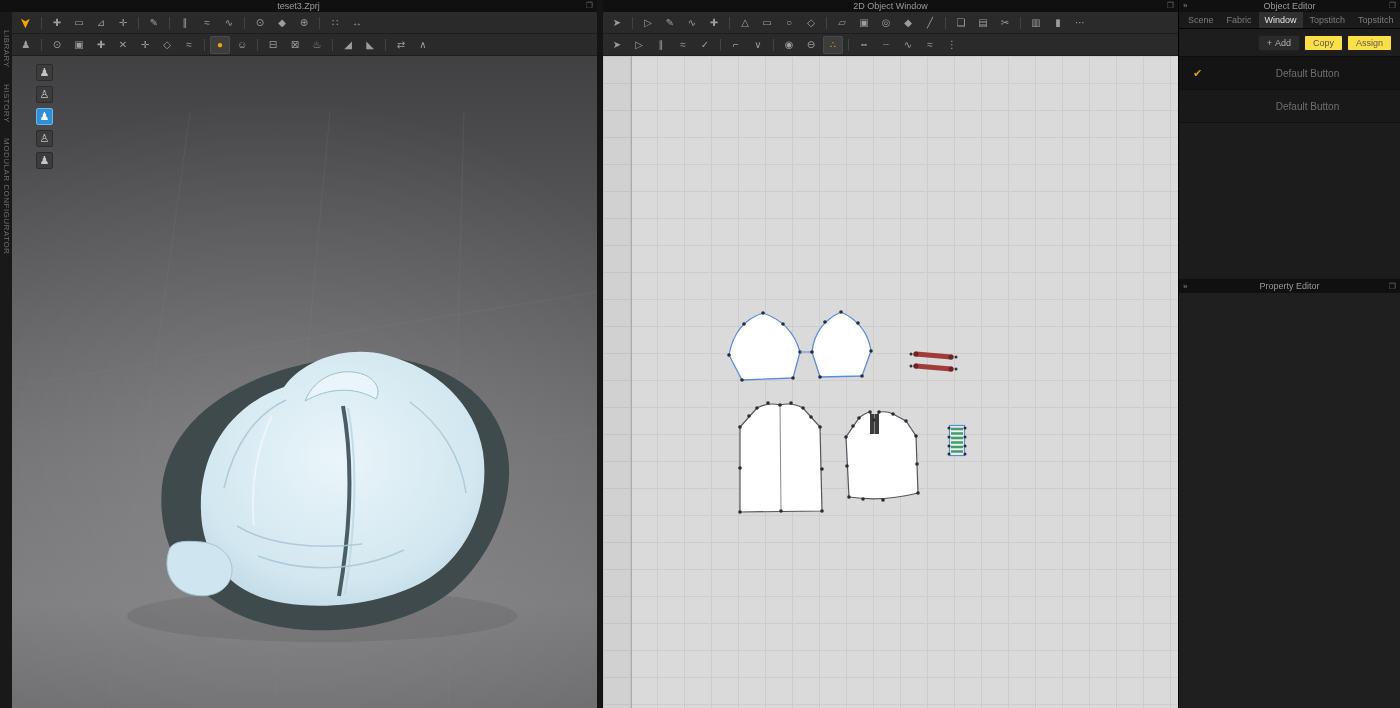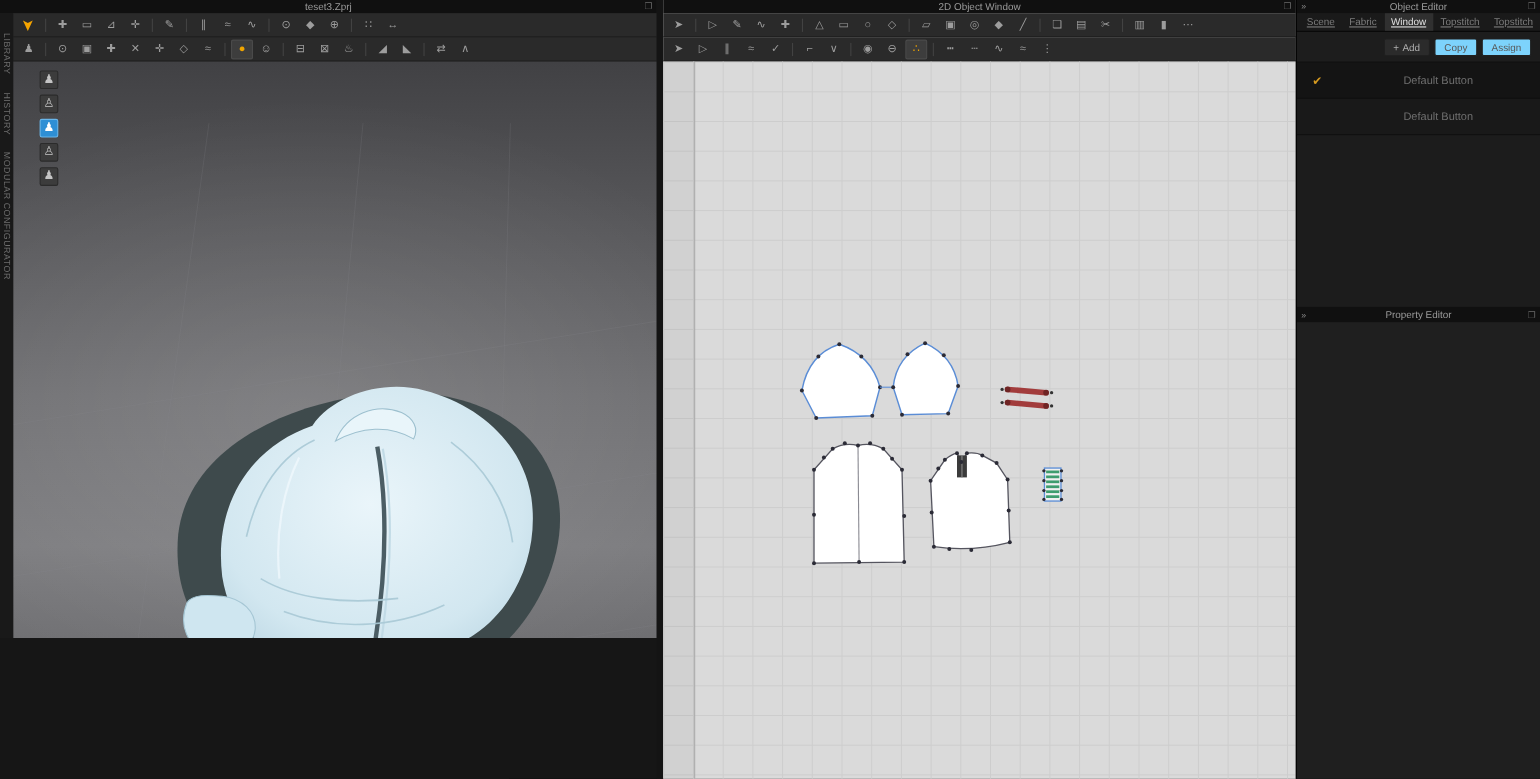--- a/index.html
+++ b/index.html
@@ -22,21 +22,21 @@
     display:flex;align-items:center;padding:0 4px;gap:2px;}
   .tb-icon{width:20px;height:18px;display:flex;align-items:center;justify-content:center;
     color:#9d9d9d;border-radius:2px;cursor:default;}
   .tb-icon .glyph{font-style:normal;font-size:10px;line-height:1;}
   .tb-icon.active{background:#3d3d3d;box-shadow:inset 0 0 0 1px #4a4a4a;}
   .tb-sep{width:1px;height:12px;background:#424242;margin:0 3px;flex:none;}
   [data-name="select-move-tool-icon"] .glyph{transform:rotate(90deg);font-size:14px;}
   [data-name="select-move-tool-icon"].active{background:transparent;box-shadow:none;}
 
   
-  .panel-3d{position:absolute;left:0;top:0;width:597px;height:580px;background:#222;}
+  .panel-3d{position:absolute;left:0;top:0;width:597px;height:708px;background:#222;}
   .panel-3d .tb.row1{left:12px;right:0;top:12px;}
   .panel-3d .tb.row2{left:12px;right:0;top:34px;height:22px;}
   .rail{position:absolute;left:0;top:12px;bottom:0;width:12px;background:#191919;
     display:flex;flex-direction:column;align-items:center;padding-top:18px;gap:16px;z-index:4;}
   .rail-label{writing-mode:vertical-rl;font-size:8px;color:#6e6e6e;letter-spacing:.5px;white-space:nowrap;}
   .viewport3d{position:absolute;left:12px;top:56px;right:0;bottom:0;overflow:hidden;
     background:
       radial-gradient(120% 90% at 45% 62%, rgba(255,255,255,.13), rgba(255,255,255,0) 62%),
       linear-gradient(180deg,#414144 0%,#57575a 28%,#6e6e71 58%,#7b7b7e 84%,#6f6f72 100%);}
   .viewport3d svg{position:absolute;inset:0;}
@@ -61,28 +61,28 @@
     background-size:27px 27px;}
   .canvas2d .margin-band{position:absolute;left:0;top:0;bottom:0;width:28px;background:rgba(0,0,0,.04);}
   .canvas2d .vline{position:absolute;left:28px;top:0;bottom:0;width:1px;background:#ababab;}
   .canvas2d svg{position:absolute;inset:0;}
   .patterns .pt{fill:#2b2b36;}
 
   
   .right-panel{position:absolute;left:1178px;top:0;width:222px;height:708px;background:#1e1e1e;border-left:1px solid #000;}
   .ob-tabs{position:absolute;left:0;right:0;top:12px;height:17px;background:#1a1a1a;
     border-bottom:1px solid #060606;display:flex;align-items:stretch;padding-left:3px;gap:1px;}
-  .tab{padding:0 6px;display:flex;align-items:center;font-size:9px;color:#7c7c7c;cursor:default;text-decoration:underline;}
+  .tab{padding:0 6px;display:flex;align-items:center;font-size:9px;color:#7c7c7c;cursor:default;}
   .tab.active{background:#303030;color:#e0e0e0;}
   .ob-actions{position:absolute;left:0;right:0;top:29px;height:28px;background:#1d1d1d;
     border-bottom:1px solid #0d0d0d;display:flex;justify-content:flex-end;align-items:center;gap:4px;padding:0 8px;}
   .action{font-size:9px;color:#b0b0b0;background:#2b2b2b;border:1px solid #202020;border-radius:2px;
     padding:2px 8px;display:flex;align-items:center;gap:3px;}
   .action i,.action em{font-style:normal;}
-  .action.dim{color:#585858;background:#7dd3fc;}
+  .action.dim{color:#585858;background:#fde047;}
   .ob-list{position:absolute;left:0;right:0;top:57px;}
   .ob-row{height:33px;position:relative;border-bottom:1px solid #101010;background:#191919;
     display:flex;align-items:center;justify-content:center;}
   .ob-row.selected{background:#141414;}
   .row-check{position:absolute;left:14px;color:#d79b20;font-size:11px;font-style:normal;}
   .row-label{font-size:10px;color:#6f6f6f;margin-left:36px;}
   .ob-filler{position:absolute;left:0;right:0;top:123px;height:156px;background:#1c1c1c;}
   .pe-header{position:absolute;left:0;right:0;top:279px;height:14px;background:#101010;
     display:flex;align-items:center;justify-content:center;font-size:9px;color:#9a9a9a;}
   .pe-header .float-icon{position:absolute;right:4px;font-size:8px;color:#6a6a6a;font-style:normal;}

